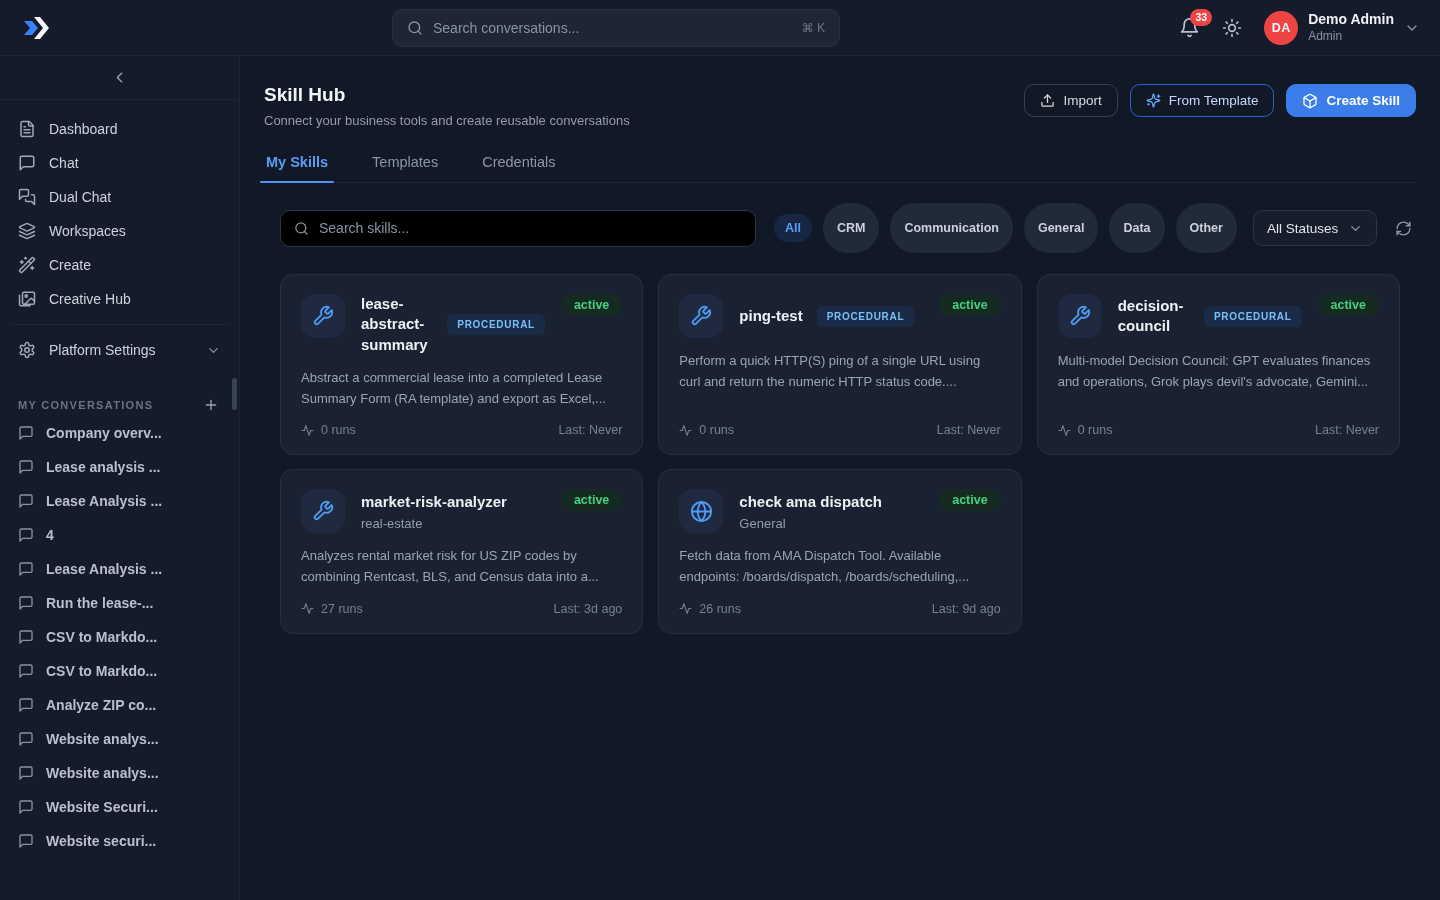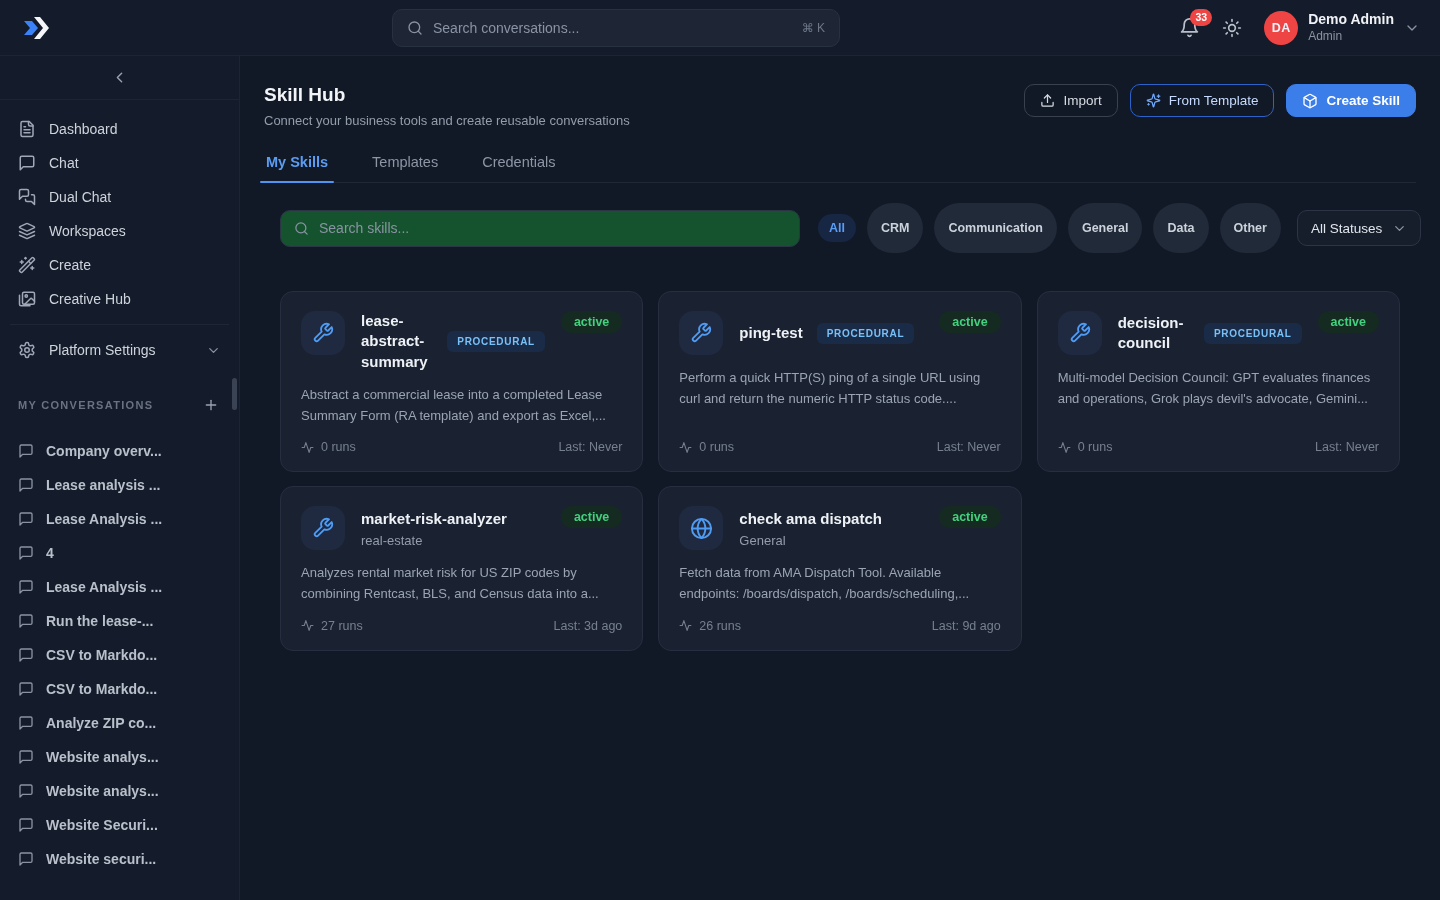--- a/index.html
+++ b/index.html
@@ -63,21 +63,21 @@
   .nav-item .nicon { color:#a0a8b6; flex:none; }
   .nav-item .spacer { margin-left:auto; color:#8b93a2; }
   .nav-divider { height:1px; background:#1e2736; margin:8px 2px; }
   .conv-header {
     margin-top:28px; padding:0 18px; display:flex; align-items:center; justify-content:space-between;
   }
   .conv-title { font-size:11px; font-weight:700; letter-spacing:1.3px; color:#6a7383; }
   .conv-add { background:none; border:none; color:#9aa2b1; cursor:pointer; padding:2px; }
   .conv-list { padding:10px 8px 0; }
   .conv-item {
-    display:flex; align-items:flex-end; gap:12px; height:34px; padding:0 10px;
+    display:flex; align-items:flex-start; gap:12px; height:34px; padding:0 10px;
     border-radius:8px; cursor:pointer; color:#b9c0cb; font-size:14px; font-weight:700;
   }
   .conv-item .cicon { color:#8b93a2; flex:none; }
   .conv-item .ctext { white-space:nowrap; overflow:hidden; text-overflow:ellipsis; }
   .scroll-thumb {
     position:absolute; right:2px; top:322px; width:5px; height:32px;
     background:#3a4354; border-radius:99px;
   }
 
   
@@ -102,21 +102,21 @@
   }
   .tab.active { color:#5b9df2; font-weight:600; }
   .tab.active::after {
     content:""; position:absolute; left:-4px; right:-4px; bottom:-1px; height:2px;
     background:#4f94f0; border-radius:2px;
   }
 
   .tab-content { padding:20px 16px 0; }
   .filter-row { display:flex; align-items:center; gap:12px; }
   .skill-search {
-    width:520px; height:37px; flex:none; background:#14532d; border:1px solid #2b3546;
+    width:476px; height:37px; flex:none; background:#000000; border:1px solid #2b3546;
     border-radius:10px; display:flex; align-items:center; gap:10px; padding:12px 13px; color:#8a93a3;
   }
   .skill-search input {
     flex:1; background:transparent; border:none; outline:none;
     font-family:inherit; font-size:14px; color:#e5e9ef;
   }
   .skill-search input::placeholder { color:#8a93a3; }
   .chips { display:flex; align-items:center; gap:11px; margin-left:6px; }
   .chip {
     background:#212a39; border:none; color:#cbd2dc; font-family:inherit; font-size:12.5px;
@@ -125,21 +125,21 @@
   .chip.selected { background:rgba(59,130,246,.14); color:#5b9df2; padding:7px 11px; }
   .status-select {
     display:flex; align-items:center; gap:10px; height:36px; padding:0 13px;
     border:1px solid #2b3546; border-radius:10px; background:#161e2c;
     color:#e2e6ec; font-size:13.5px; cursor:pointer; white-space:nowrap; margin-left:4px;
   }
   .status-select .caret { color:#8d96a5; }
   .refresh-btn { background:none; border:none; color:#8e97a6; cursor:pointer; margin-left:2px; padding:4px; }
 
   
-  .grid { margin-top:38px; display:grid; grid-template-columns:repeat(3,1fr); gap:14px 15px; }
+  .grid { margin-top:21px; display:grid; grid-template-columns:repeat(3,1fr); gap:14px 15px; }
   .card {
     background:#1a2231; border:1px solid #262f40; border-radius:13px;
     padding:19px 20px 17px; min-height:158px; cursor:pointer;
     display:flex; flex-direction:column;
   }
   .card-top { display:flex; align-items:flex-start; gap:16px; }
   .card-icon {
     width:44px; height:44px; flex:none; border-radius:14px; background:#1f2940;
     display:flex; align-items:center; justify-content:center; color:#4f9cf5;
   }

